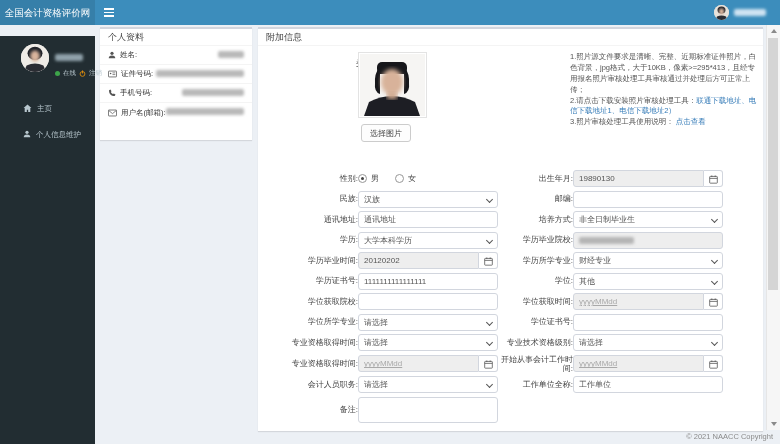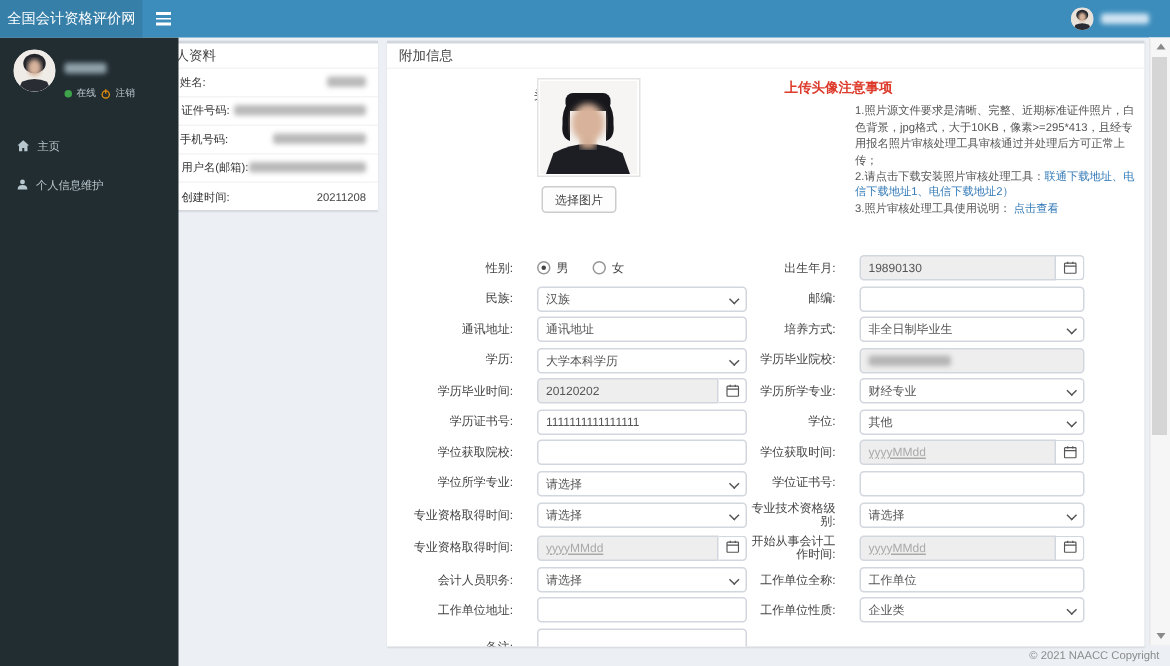--- a/index.html
+++ b/index.html
@@ -16,21 +16,21 @@
           color:#fff; font-size:9.5px; line-height:25px; text-align:center; white-space:nowrap; }
   .hamburger { position:absolute; left:95px; top:0; width:28px; height:25px; display:flex; flex-direction:column;
                justify-content:center; align-items:center; gap:2px; cursor:pointer; }
   .hamburger i { display:block; width:10px; height:1.5px; background:#fff; }
   .nav-user { position:absolute; right:14px; top:0; height:25px; display:flex; align-items:center; gap:5px; cursor:pointer; }
   .nav-avatar { width:15px; height:15px; border-radius:50%; overflow:hidden; background:#d8d8d8; flex:none; }
   .blurbar { display:inline-block; height:7px; border-radius:2px; background:#b9b9b9; filter:blur(1.6px); }
   .nav-user .blurbar { width:32px; background:#cfe3f2; }
 
   
-  .sidebar { position:absolute; left:0; top:25px; width:119px; bottom:0; background:var(--sidebar,#222d32); z-index:4; }
+  .sidebar { position:absolute; left:0; top:36px; width:95px; bottom:0; background:var(--sidebar,#222d32); z-index:4;padding-left:12px; }
   .user-panel { display:flex; gap:6px; padding:8px 6px 10px 9px; }
   .user-avatar { width:28px; height:28px; border-radius:50%; overflow:hidden; background:#e9e9e9; flex:none; }
   .user-meta { padding-top:3px; }
   .user-meta .blurbar { width:28px; background:#90a2ab; }
   .user-status { display:flex; align-items:center; gap:3px; margin-top:4px; font-size:6.5px; color:#b8c7ce; white-space:nowrap; }
   .dot-online { width:5px; height:5px; border-radius:50%; background:#3da44a; flex:none; }
   .menu { list-style:none; margin-top:8px; }
   .menu li { display:flex; align-items:center; gap:5px; height:26px; padding-left:11px;
              color:#b8c7ce; font-size:7.5px; cursor:pointer; white-space:nowrap; }
   .menu li svg { flex:none; }
@@ -61,21 +61,21 @@
   .choose-btn { position:absolute; left:103px; top:78px; font-size:8px; color:#444; background:#fdfdfd;
                 border:1px solid #ccc; border-radius:3px; padding:2.5px 8px; cursor:pointer;text-align:right; }
   .notice { position:absolute; left:265px; top:6px; width:234px; }
   .notice-title { color:var(--notice-red,#dd3b2b); font-weight:bold; font-size:9px; margin-bottom:4px; }
   .notice-body { font-size:7.5px; line-height:1.45; color:#555;margin-left:47px; }
   .link { color:var(--link-blue,#337ab7); text-decoration:none; cursor:pointer; }
 
   
   .form-grid { margin-top:14px; }
   .form-row { display:grid; grid-template-columns:100px 140px 75px 150px; align-items:center; margin-bottom:3.5px; }
-  .f-label { font-size:8px; color:#444; text-align:right; padding-right:16px; line-height:1.15; }
+  .f-label { font-size:8px; color:#444; text-align:right; padding-right:0; line-height:1.15; }
   .ctl { position:relative; height:17px; border:1px solid #d2d6de; border-radius:3px; background:#fff;
          font-size:8px; color:#555; display:flex; align-items:center; padding:0 5px; overflow:hidden; white-space:nowrap; }
   .ctl.disabled { background:#eee; }
   .ctl.ph { color:#a9a9a9;text-decoration:underline; }
   .ctl .caret { position:absolute; right:5px; top:5px; width:5px; height:5px;
                 border-right:1.3px solid #555; border-bottom:1.3px solid #555; transform:rotate(45deg); }
   .date-wrap { display:flex; }
   .date-wrap .ctl { flex:1; border-radius:3px 0 0 3px; }
   .addon { width:19px; height:17px; flex:none; border:1px solid #d2d6de; border-left:none;
            border-radius:0 3px 3px 0; background:#fff; display:flex; align-items:center; justify-content:center; cursor:pointer; }
@@ -210,32 +210,20 @@
         <div class="profile-row">
           <span class="p-icon">
             <svg width="9" height="8" viewBox="0 0 16 13">
               <rect x="0.8" y="1.2" width="14.4" height="10.6" rx="1" fill="none" stroke="#555" stroke-width="1.4"></rect>
               <polyline points="1.2,2 8,7.6 14.8,2" fill="none" stroke="#555" stroke-width="1.3"></polyline>
             </svg>
           </span>
           <span>用户名(邮箱):</span>
           <span class="p-value"><span class="blurbar"></span></span>
         </div>
-        <div class="profile-row">
-          <span class="p-icon">
-            <svg width="9" height="9" viewBox="0 0 16 16">
-              <rect x="1.2" y="2.5" width="13.6" height="12" rx="1" fill="none" stroke="#555" stroke-width="1.4"></rect>
-              <line x1="1.2" y1="6" x2="14.8" y2="6" stroke="#555" stroke-width="1.4"></line>
-              <line x1="5" y1="0.8" x2="5" y2="3.6" stroke="#555" stroke-width="1.4"></line>
-              <line x1="11" y1="0.8" x2="11" y2="3.6" stroke="#555" stroke-width="1.4"></line>
-            </svg>
-          </span>
-          <span>创建时间:</span>
-          <span class="p-value"><span>20211208</span></span>
-        </div>
       </div>
   </div>
 
   <div class="box box-info">
     <div class="box-header">附加信息</div>
 
     <div class="avatar-section">
       <div class="avatar-label">头像:</div>
       <div class="photo">
         <svg width="65" height="62" viewBox="0 0 65 62">
@@ -248,21 +236,20 @@
             <defs>
               <filter id="blurC">
                 <feGaussianBlur stdDeviation="2.2"></feGaussianBlur>
               </filter>
             </defs>
           </svg>
       </div>
       <button class="choose-btn">选择图片</button>
 
       <div class="notice">
-        <div class="notice-title">上传头像注意事项</div>
         <div class="notice-body">
           <span>1.照片源文件要求是清晰、完整、近期标准证件照片，白色背景，jpg格式，大于10KB，像素&gt;=295*413，且经专用报名照片审核处理工具审核通过并处理后方可正常上传；</span><br>
           <span>2.请点击下载安装照片审核处理工具：</span><span id="download-links"><a class="link">联通下载地址、</a><a class="link">电信下载地址1、</a><a class="link">电信下载地址2）</a></span><br>
           <span>3.照片审核处理工具使用说明：</span>
           <a class="link">点击查看</a>
         </div>
       </div>
     </div>
 
     <div class="form-grid" id="form-grid">
@@ -458,33 +445,20 @@
               <span>请选择</span>
               <span class="caret"></span>
             </div>
           </div>
           <div class="f-label">工作单位全称:</div>
           <div>
             <div class="ctl">工作单位</div>
           </div>
         </div>
         <div class="form-row">
-          <div class="f-label">工作单位地址:</div>
-          <div>
-            <div class="ctl"></div>
-          </div>
-          <div class="f-label">工作单位性质:</div>
-          <div>
-            <div class="ctl select">
-              <span>企业类</span>
-              <span class="caret"></span>
-            </div>
-          </div>
-        </div>
-        <div class="form-row">
           <div class="f-label">备注:</div>
           <div>
             <div class="ctl tarea"></div>
           </div>
           <div class="f-label"></div>
           <div></div>
         </div>
       </div>
   </div>
 

